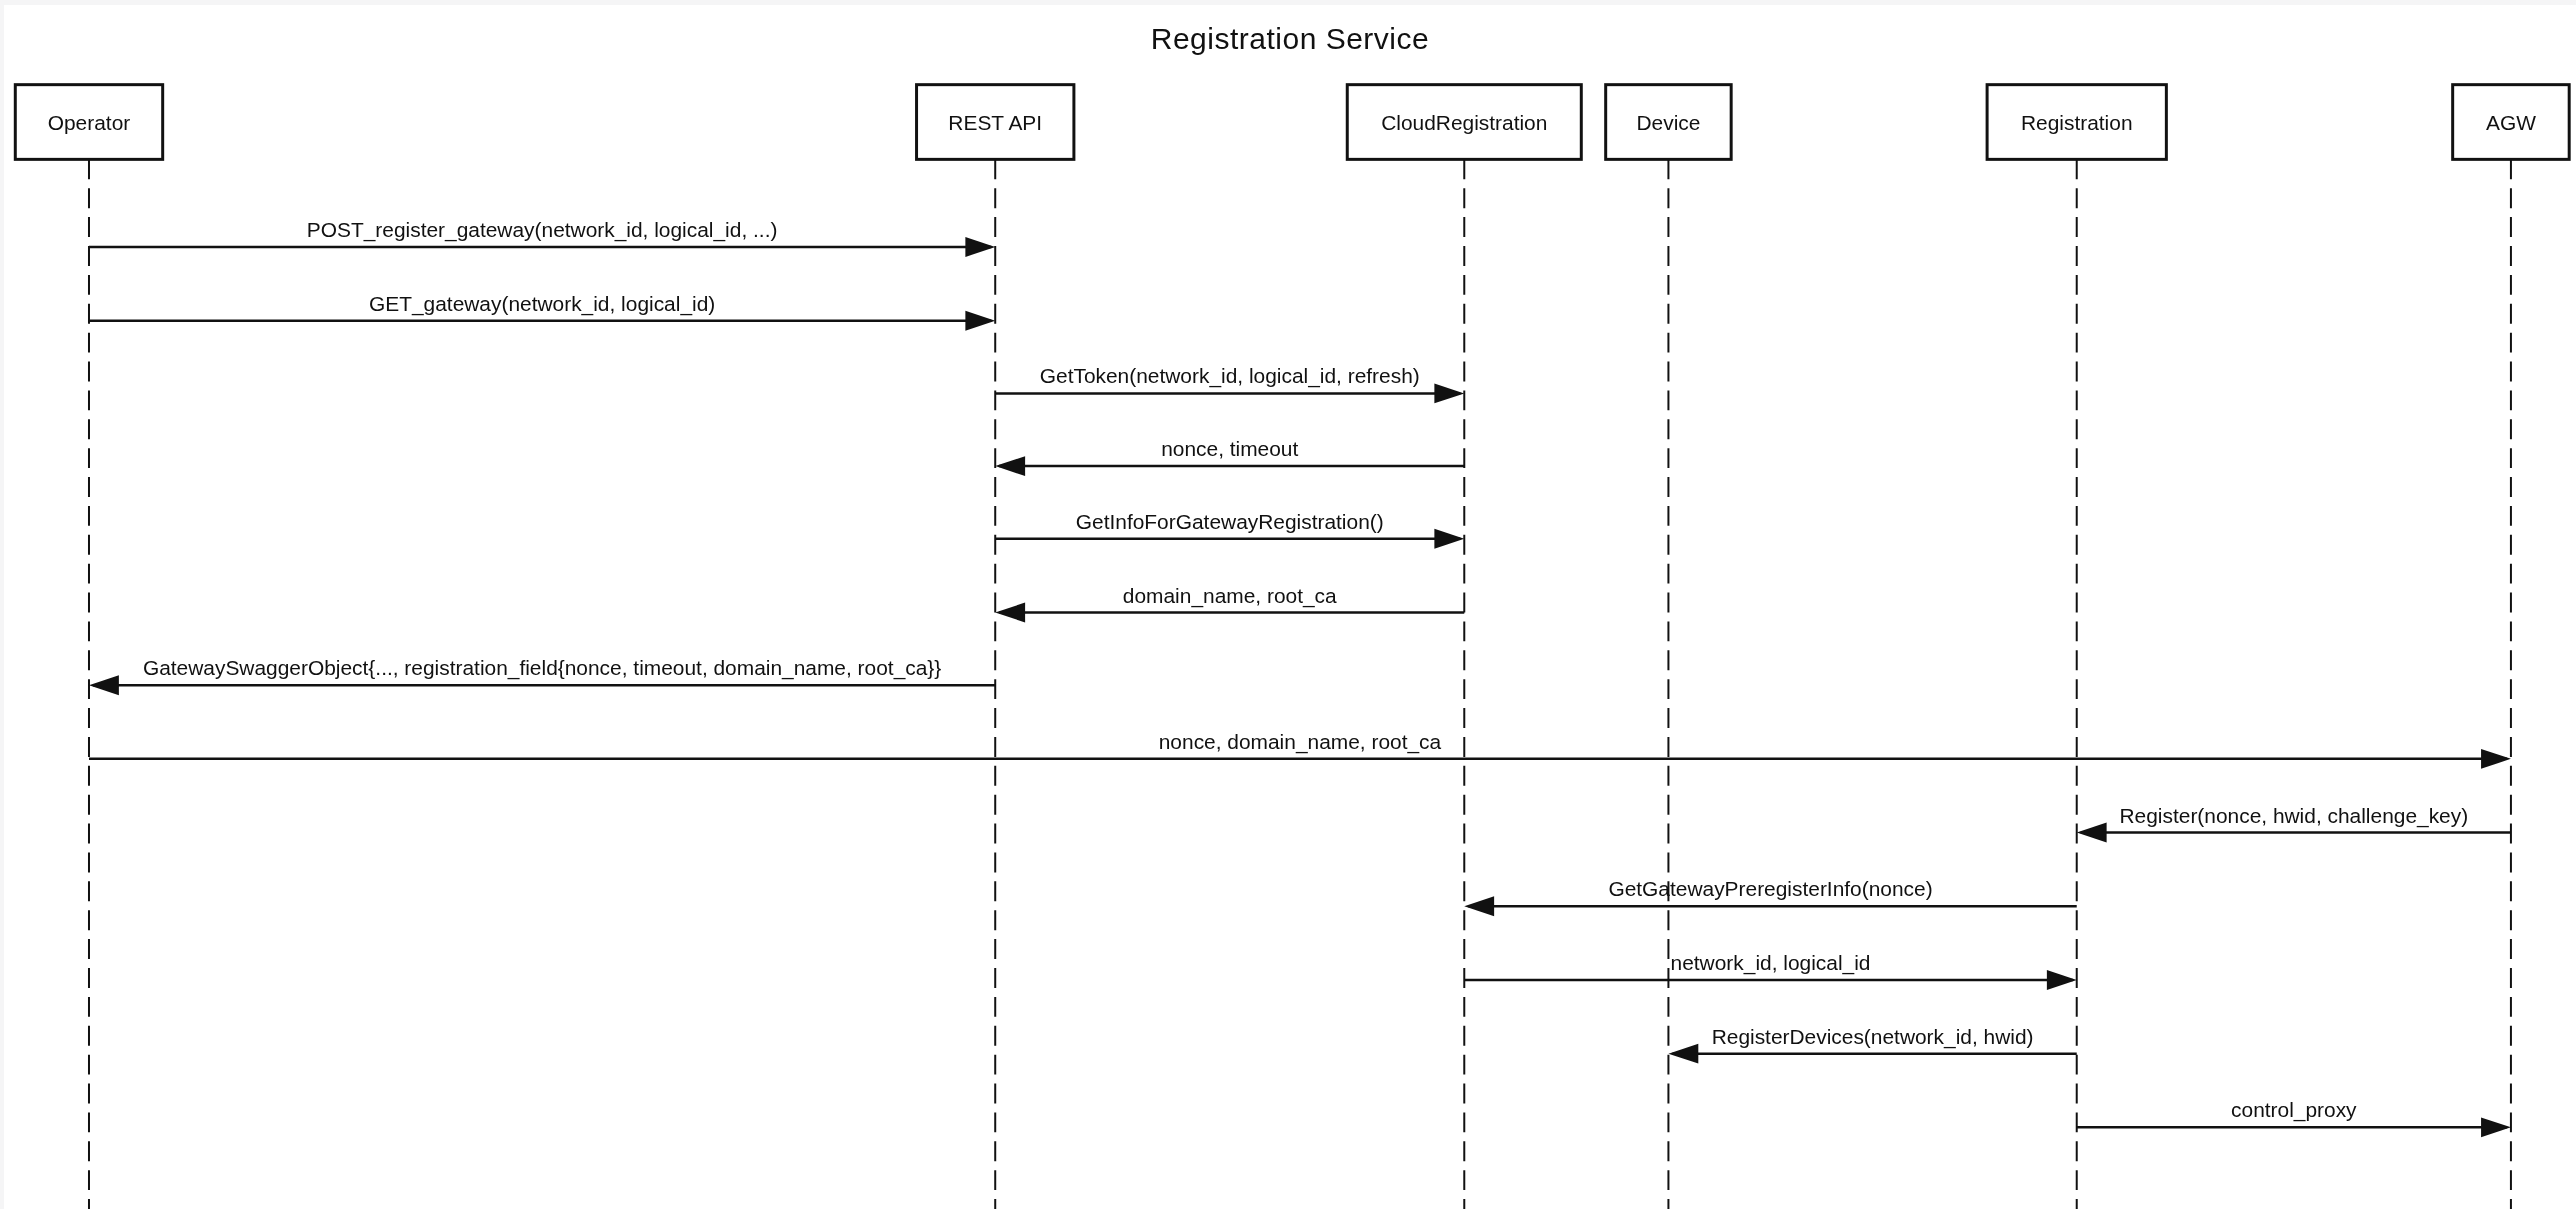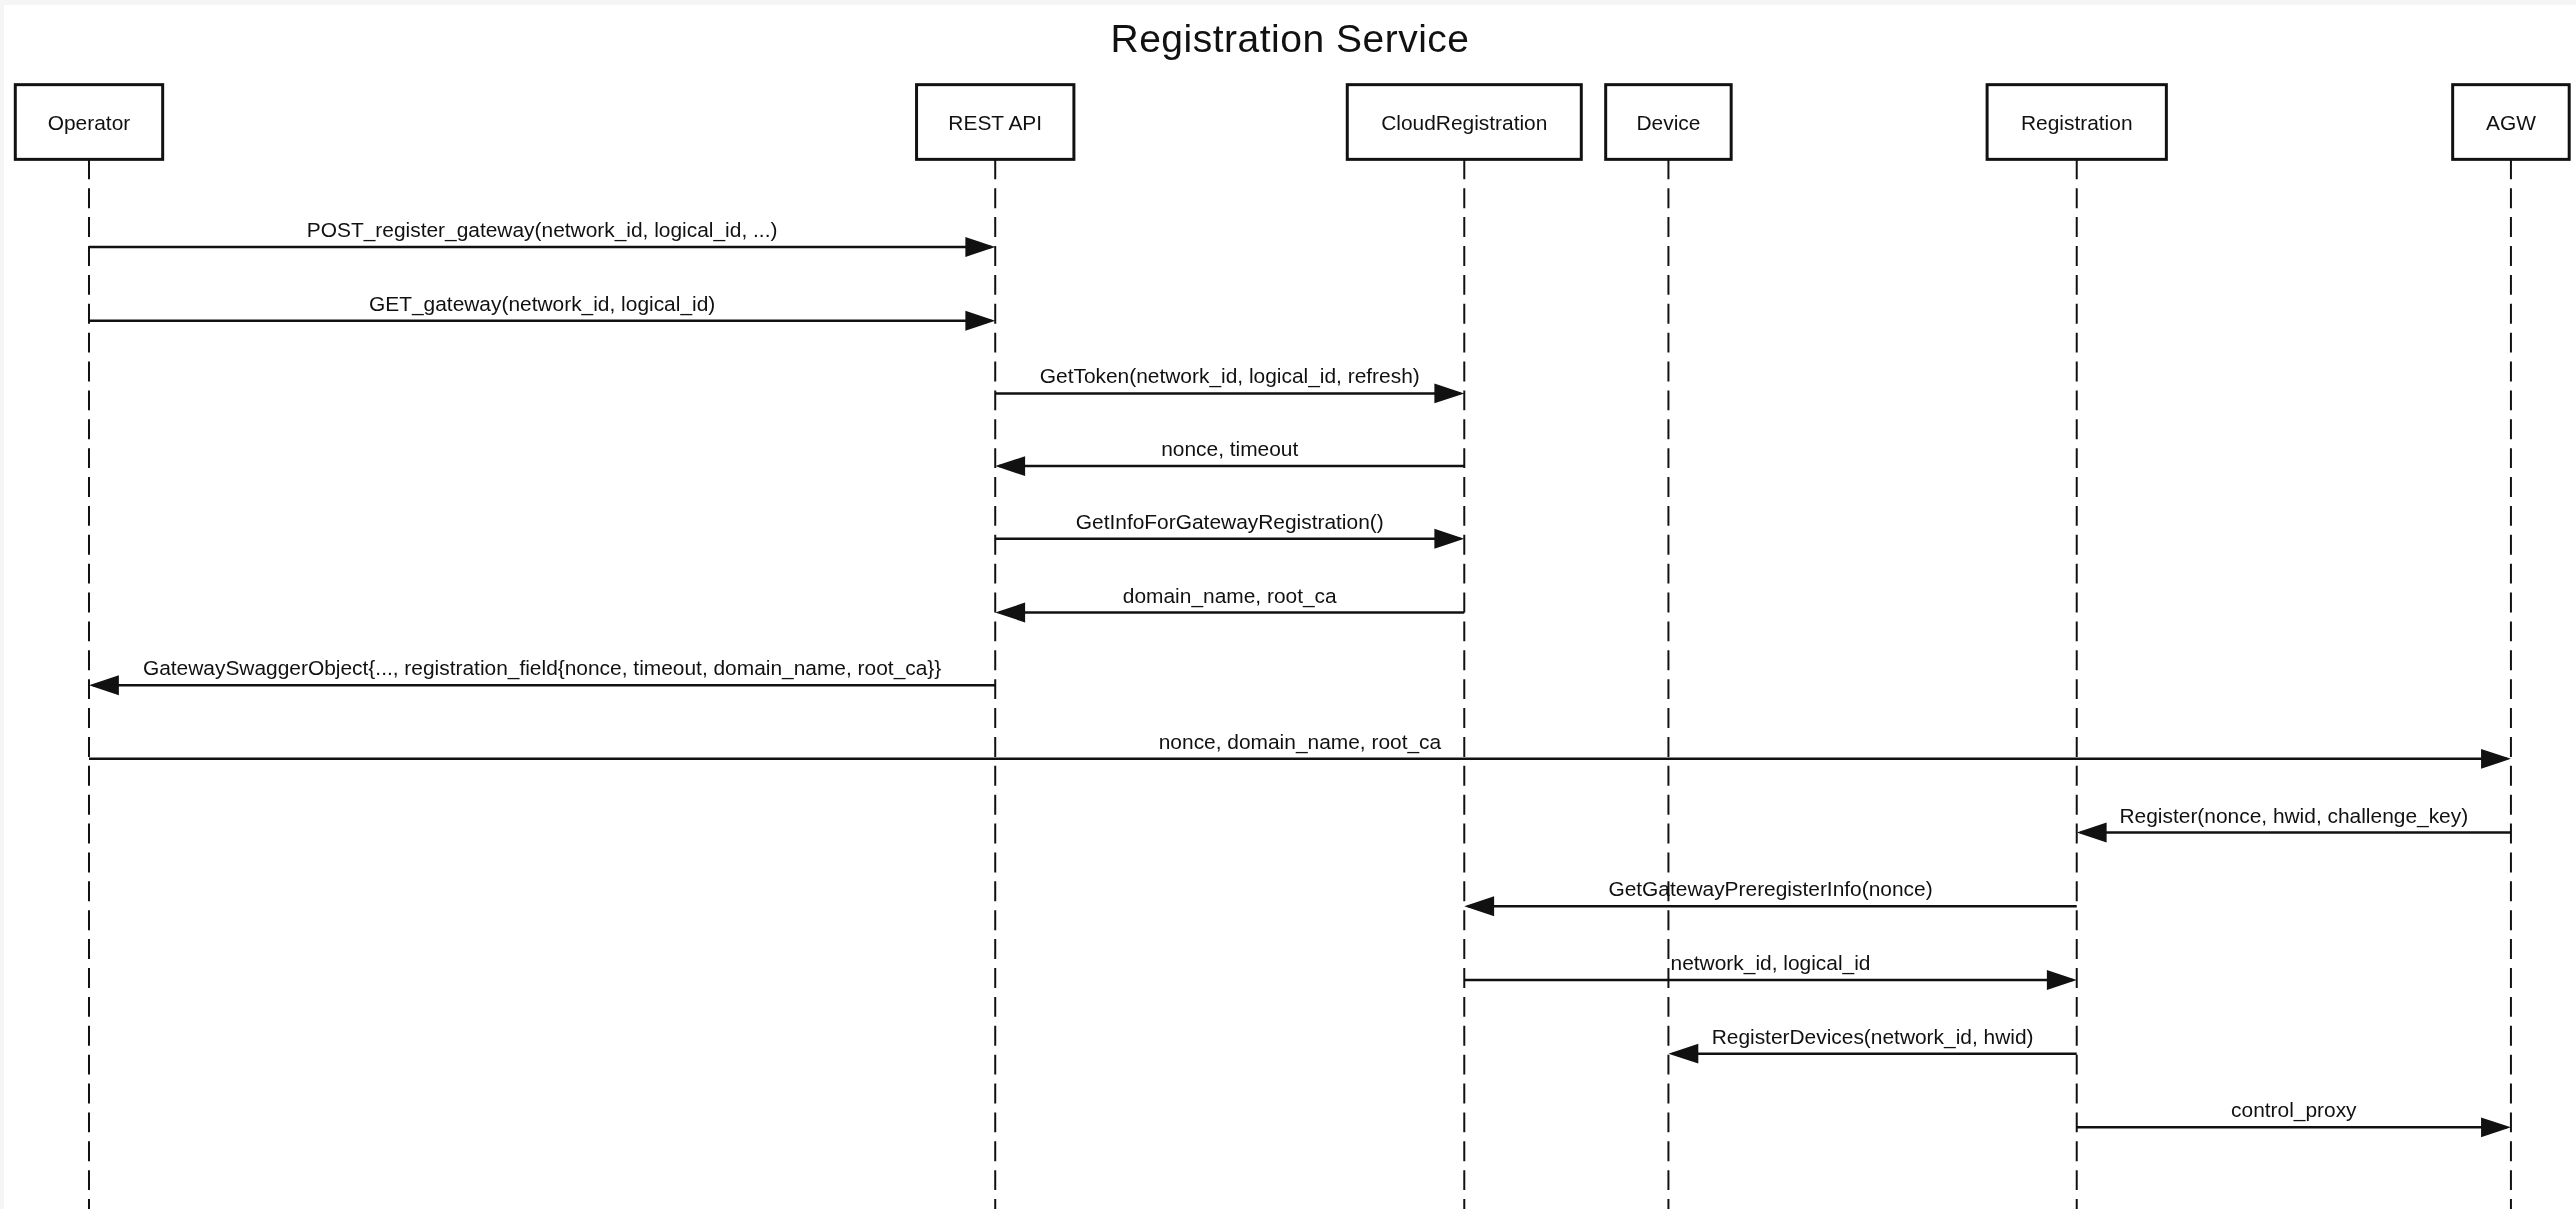--- a/index.html
+++ b/index.html
@@ -27,21 +27,21 @@
     position: absolute;
     left: 4px; top: 5px;
     width: 2572px; height: 1204px;
     background: #ffffff;
   }
   .diagram-title {
     position: absolute;
     left: 0; top: 9px;
     width: 2572px;
     text-align: center;
-    font-size: 39px;
+    font-size: 30px;
     line-height: 50px;
     color: #111111;
     letter-spacing: 0.5px;
   }
   svg text {
     font-family: "Liberation Sans", sans-serif;
     font-size: 21px;
     fill: #111111;
   }
   svg .participant-label { font-size: 21px; }

